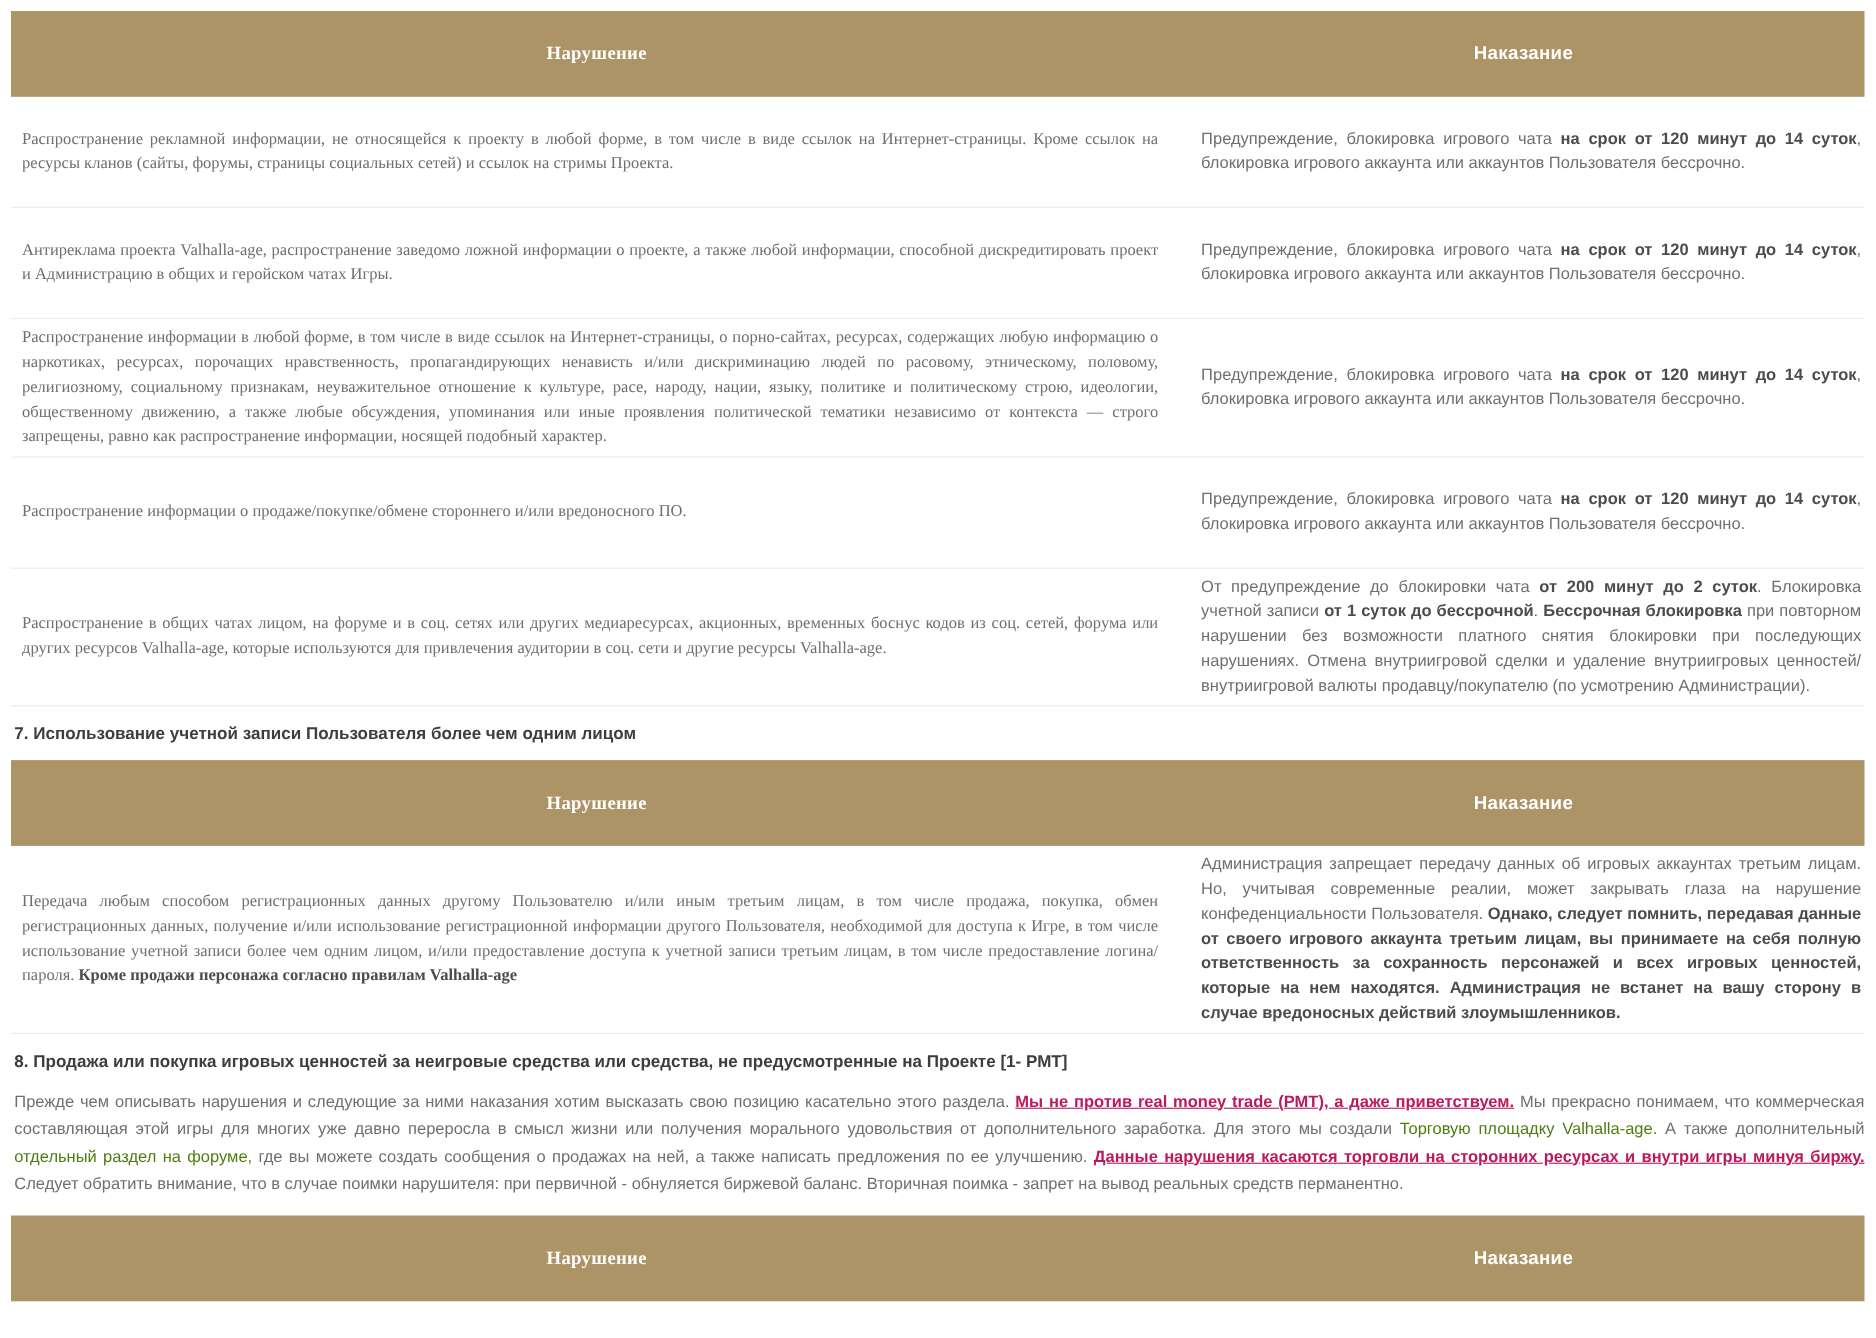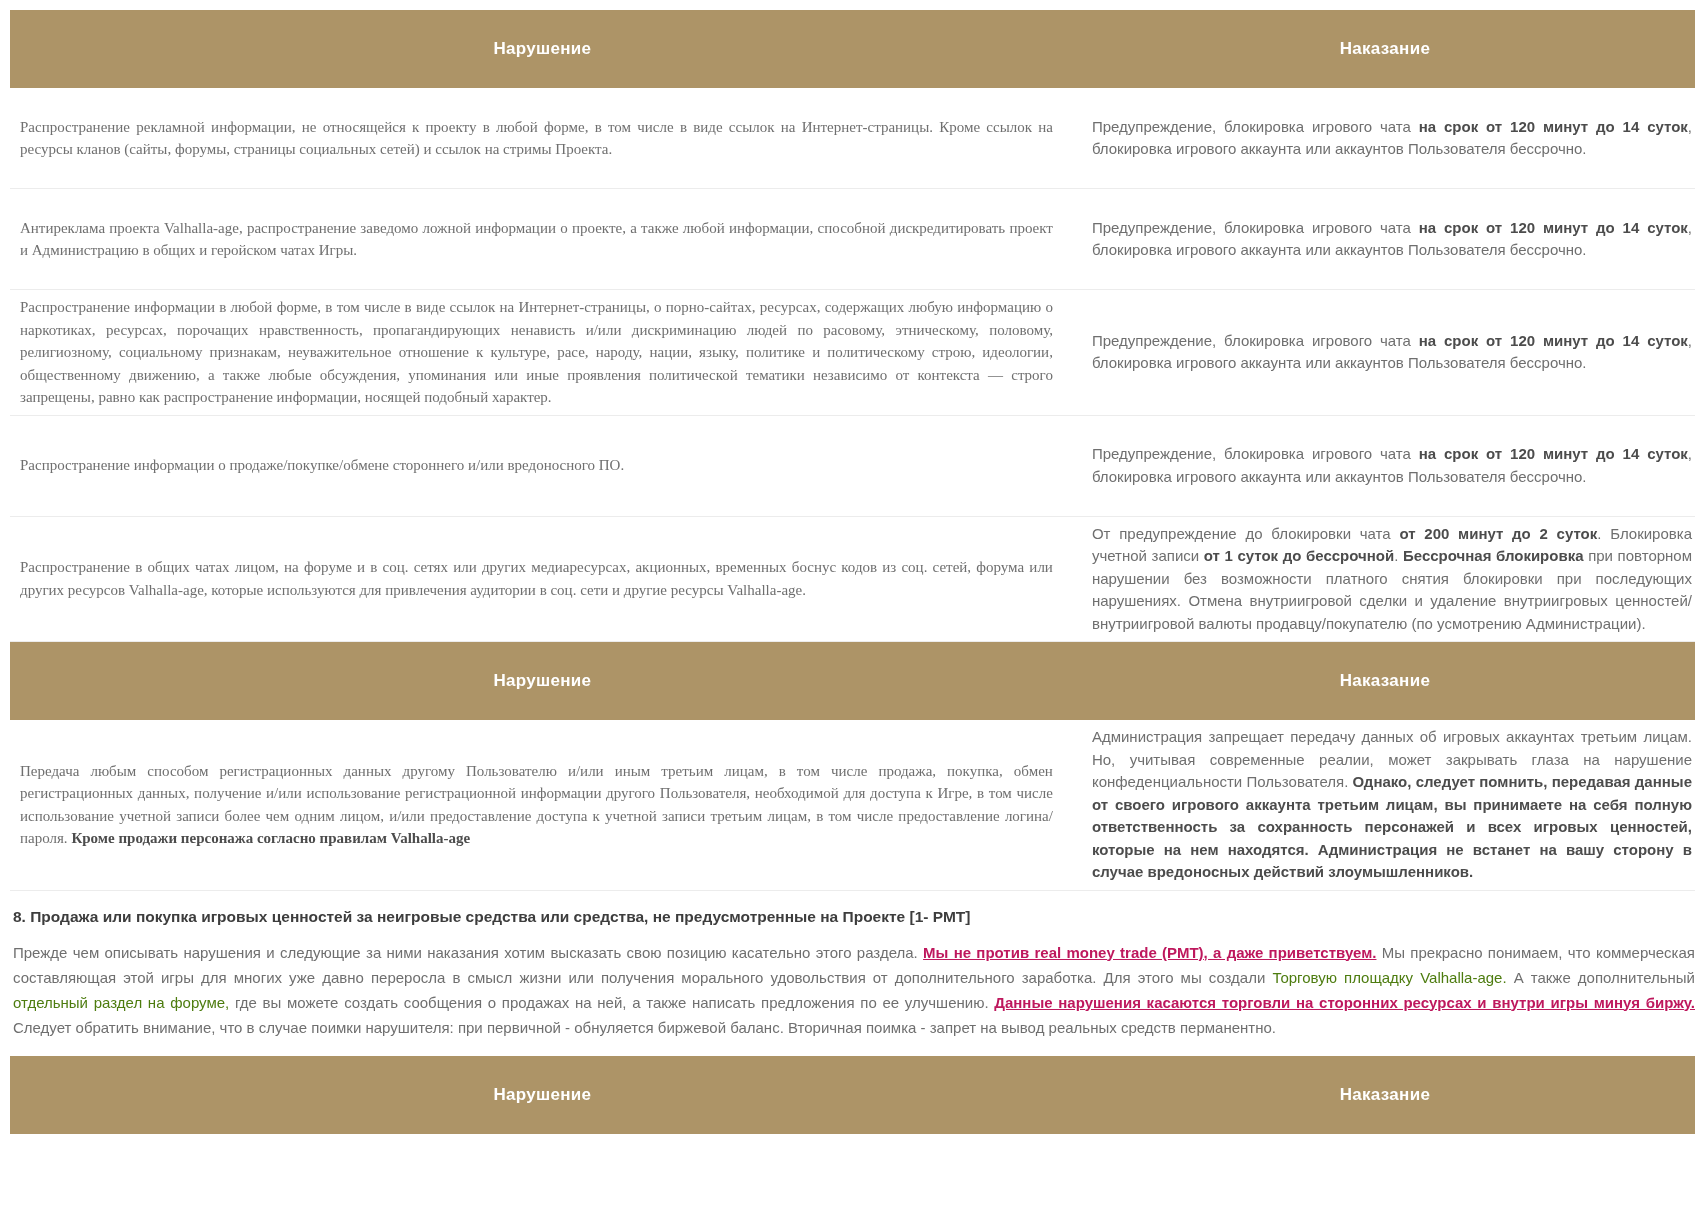--- a/index.html
+++ b/index.html
@@ -10,21 +10,21 @@
     -webkit-font-smoothing: antialiased;
   }
   .page { padding: 10px 10px 0 10px; }
 
   
   .thead { display: flex; height: 78px; background: #ad9467; }
   .th {
     display: flex; align-items: center; justify-content: center;
     color: #ffffff; font-weight: bold; font-size: 17px; letter-spacing: .3px;
   }
-  .th-v { width: 63.2%; }
+  .th-v { width: 63.2%; font-family: Liberation Serif, serif; }
   .th-p { width: 36.8%; }
 
   
   .trow {
     display: flex; align-items: center;
     min-height: 101px;
     border-bottom: 1px solid #ececec;
   }
   .cell {
     font-size: 15px; line-height: 22.5px; color: #6f6f6f;
@@ -73,20 +73,21 @@
           <div class="cell cell-v"><span class="">Распространение информации о продаже/покупке/обмене стороннего и/или вредоносного ПО.</span></div>
           <div class="cell cell-p"><span class="">Предупреждение, блокировка игрового чата </span><span class="b">на срок от 120 минут до 14 суток</span><span class="">, блокировка игрового аккаунта или аккаунтов Пользователя бессрочно.</span></div>
         </div>
         <div class="trow">
           <div class="cell cell-v"><span class="">Распространение в общих чатах лицом, на форуме и в соц. сетях или других медиаресурсах, акционных, временных боснус кодов из соц. сетей, форума или других ресурсов Valhalla-age, которые используются для привлечения аудитории в соц. сети и другие ресурсы Valhalla-age.</span></div>
           <div class="cell cell-p"><span class="">От предупреждение до блокировки чата </span><span class="b">от 200 минут до 2 суток</span><span class="">. Блокировка учетной записи </span><span class="b">от 1 суток до бессрочной</span><span class="">. </span><span class="b">Бессрочная блокировка</span><span class=""> при повторном нарушении без возможности платного снятия блокировки при последующих нарушениях. Отмена внутриигровой сделки и удаление внутриигровых ценностей/внутриигровой валюты продавцу/покупателю (по усмотрению Администрации).</span></div>
         </div>
       </div>
   </section>
 
+  <h2 class="section-heading">7. Использование учетной записи Пользователя более чем одним лицом</h2>
 
   <section>
     <div class="thead">
       <div class="th th-v">Нарушение</div>
       <div class="th th-p">Наказание</div>
     </div>
     <div>
         <div class="trow">
           <div class="cell cell-v"><span class="">Передача любым способом регистрационных данных другому Пользователю и/или иным третьим лицам, в том числе продажа, покупка, обмен регистрационных данных, получение и/или использование регистрационной информации другого Пользователя, необходимой для доступа к Игре, в том числе использование учетной записи более чем одним лицом, и/или предоставление доступа к учетной записи третьим лицам, в том числе предоставление логина/пароля. </span><span class="b">Кроме продажи персонажа согласно правилам Valhalla-age</span></div>
           <div class="cell cell-p"><span class="">Администрация запрещает передачу данных об игровых аккаунтах третьим лицам. Но, учитывая современные реалии, может закрывать глаза на нарушение конфеденциальности Пользователя. </span><span class="b">Однако, следует помнить, передавая данные от своего игрового аккаунта третьим лицам, вы принимаете на себя полную ответственность за сохранность персонажей и всех игровых ценностей, которые на нем находятся. Администрация не встанет на вашу сторону в случае вредоносных действий злоумышленников.</span></div>

